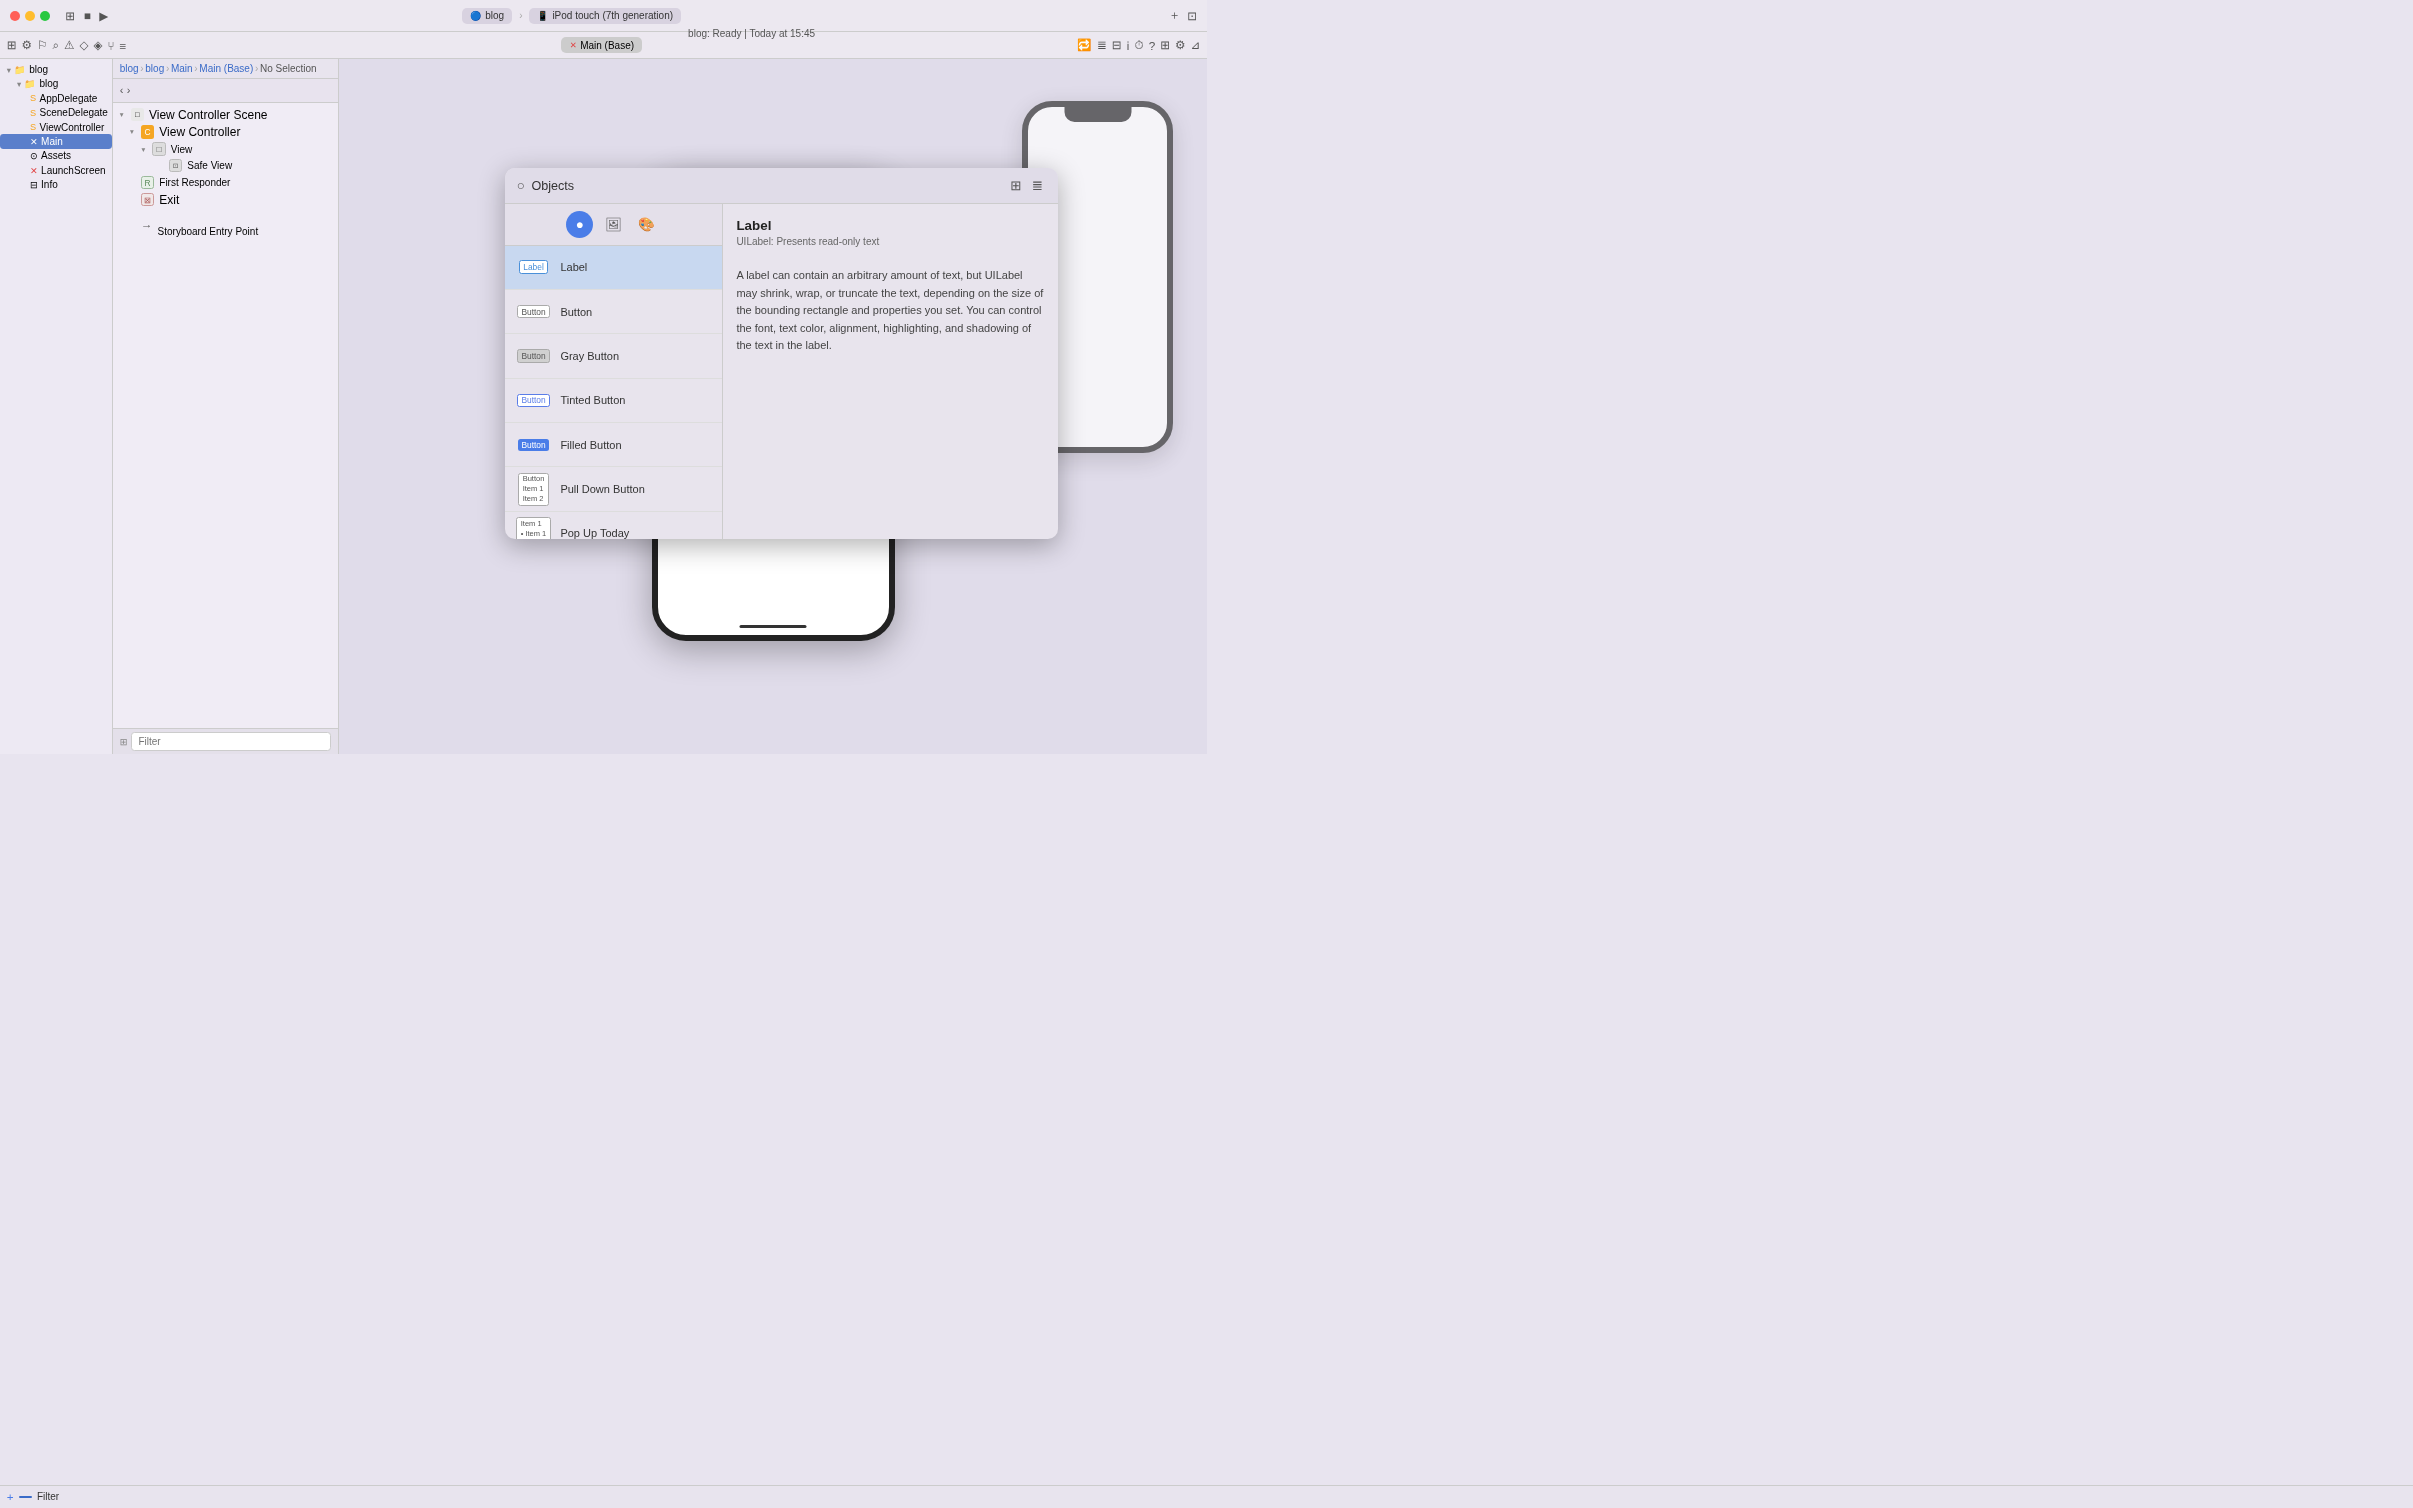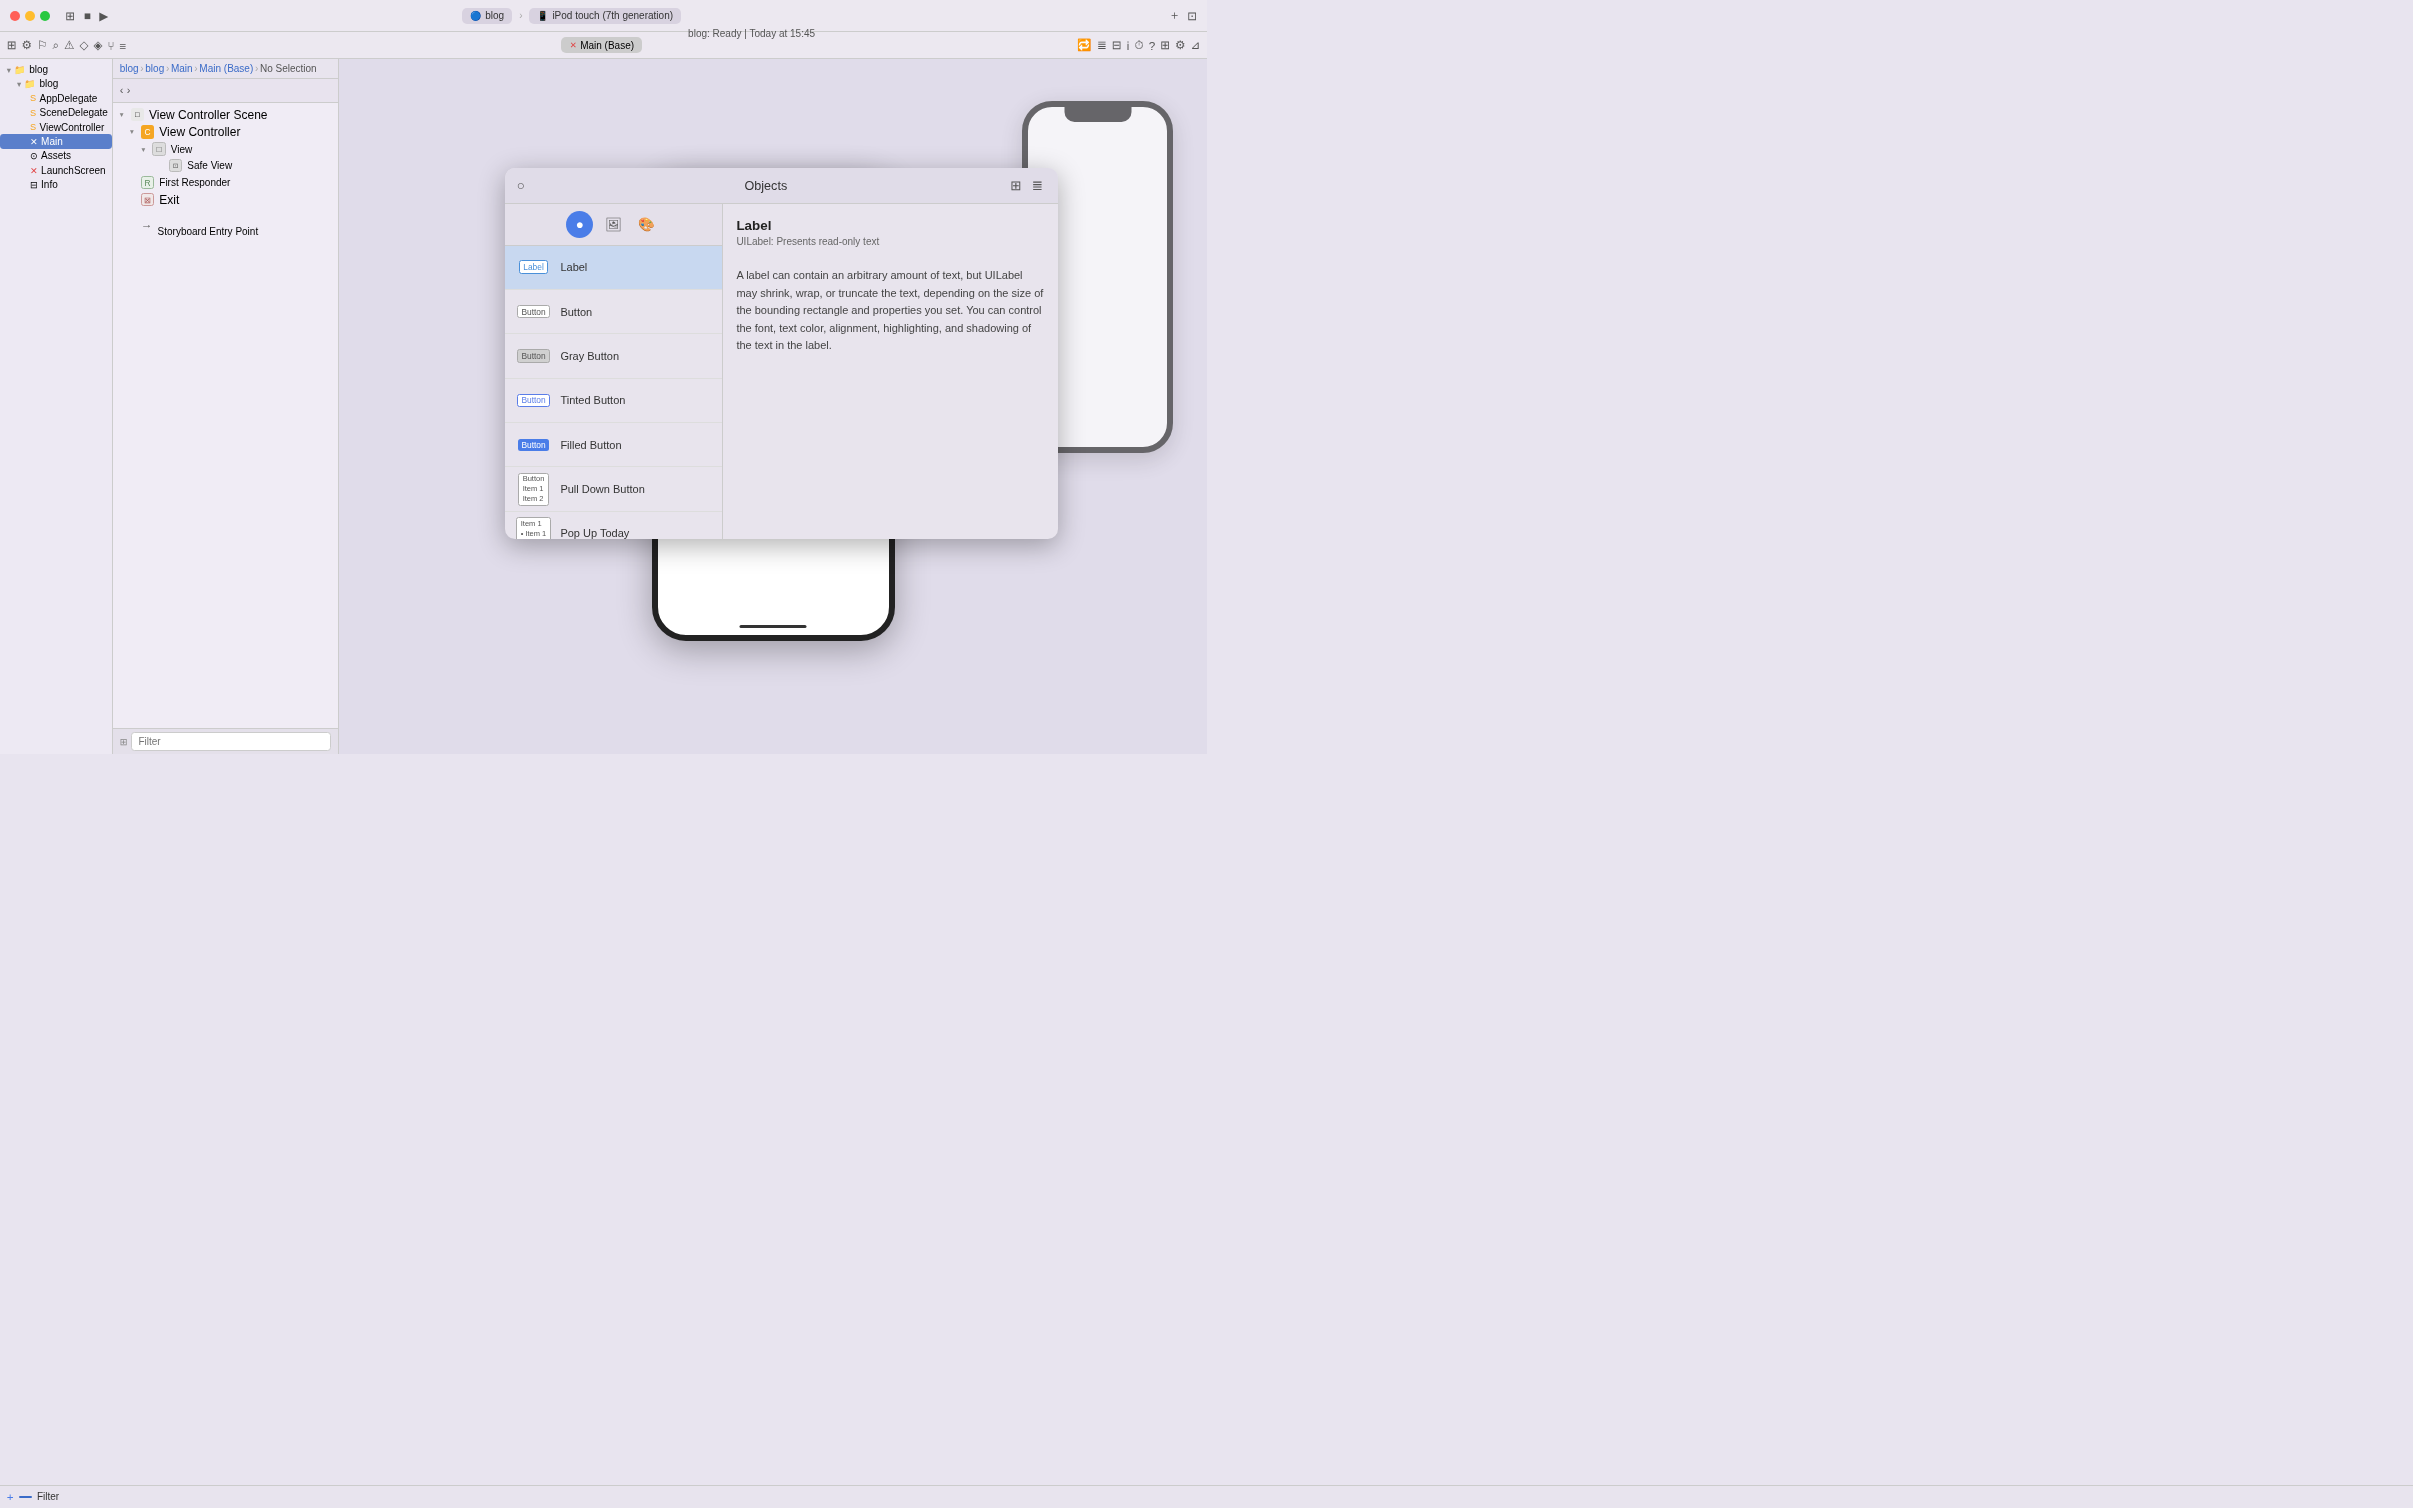--- a/index.html
+++ b/index.html
@@ -271,21 +271,20 @@
       padding: 8.4px 11.7px;
       background: #e0dce8;
       border-bottom: 0.8px solid #ccc;
       gap: 6.7px;
     }
     .objects-title {
       font-size: 12.6px;
       font-weight: 500;
       color: #333;
       flex: 1;
-      text-align: center;
     }
     .view-toggle {
       display: flex;
       gap: 3.4px;
     }
     .view-btn {
       background: none; border: none;
       font-size: 13.4px;
       color: #555;
       cursor: pointer;

